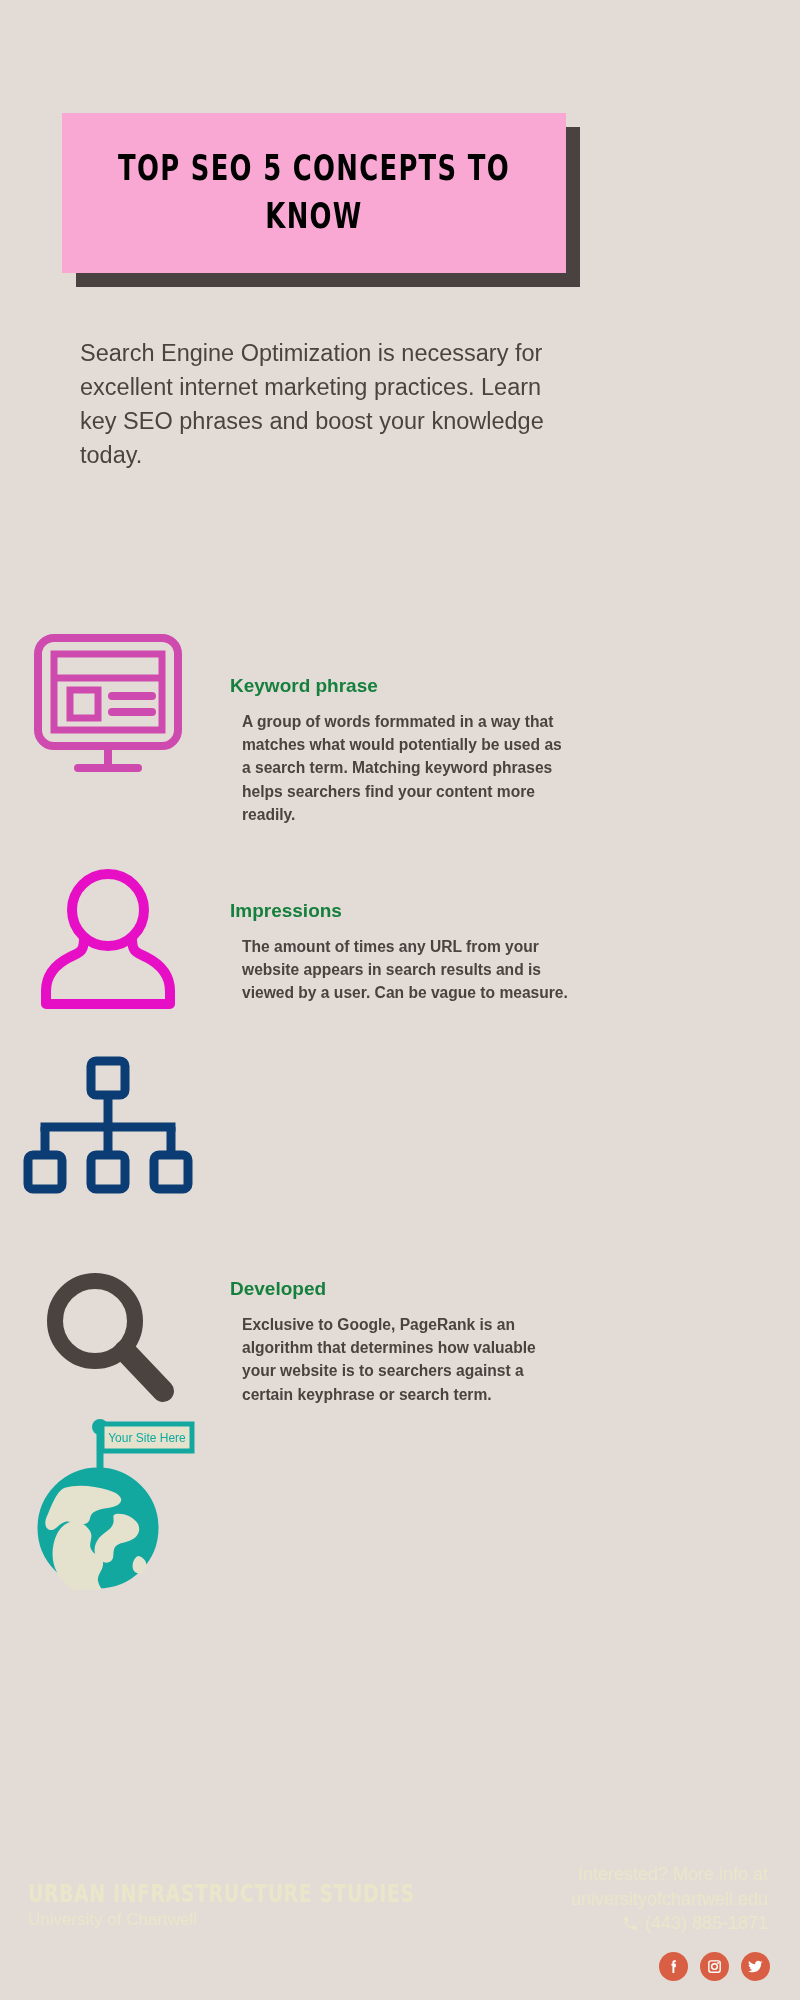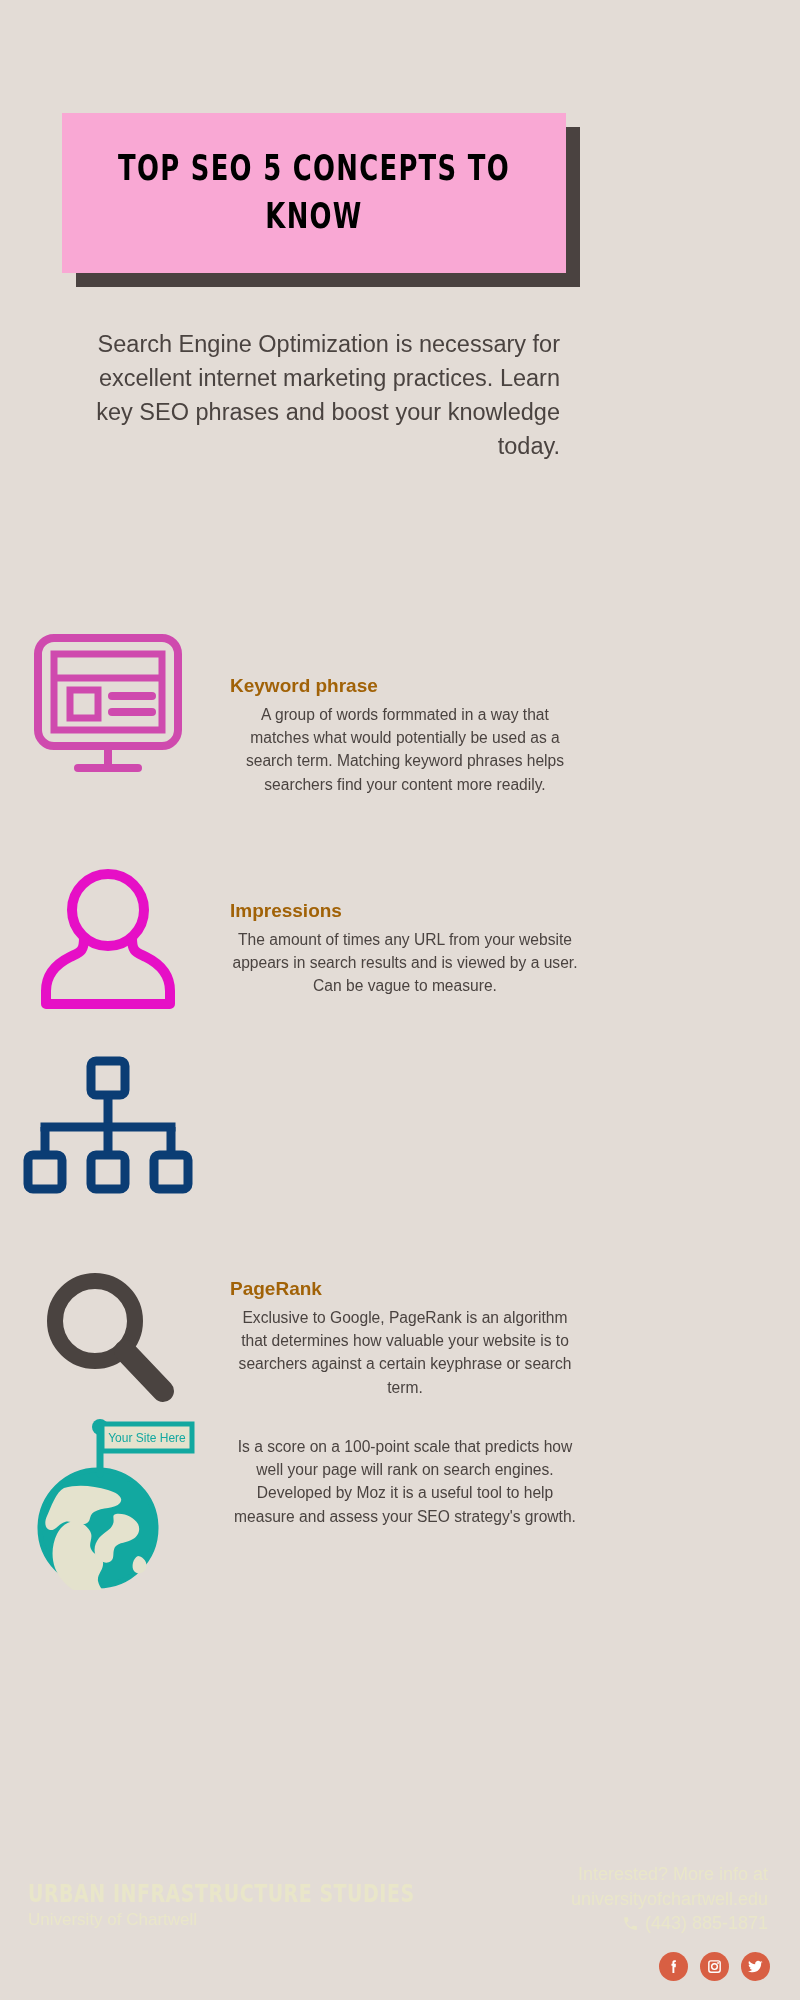--- a/index.html
+++ b/index.html
@@ -55,23 +55,23 @@
     transform-origin: center center;
     width: 560px;
     padding: 0 10px;
     box-sizing: border-box;
   }
 
   
   .subtitle {
     position: absolute;
     left: 80px;
-    top: 327px;
+    top: 336px;
     width: 480px;
-    text-align: right;
+    text-align: left;
     font-size: 23.5px;
     line-height: 1.45;
     color: #4a4340;
     font-weight: 500;
   }
 
   
   .row {
     position: absolute;
     left: 0;
@@ -88,31 +88,30 @@
   }
   .row .text-cell {
     position: absolute;
     left: 230px;
     top: 0;
     width: 350px;
   }
   .concept-title {
     font-size: 19px;
     font-weight: bold;
-    color: #a16207;
+    color: #15803d;
     margin: 0 0 5px 0;
     line-height: 1.2;
   }
   .concept-body {
     font-size: 15.6px;
     line-height: 1.49;
     color: #4a4340;
-    margin: 0;
-    font-weight: 400;
-    text-align: center;
+    margin: 12px;
+    font-weight: 700;
   }
 
   .r1 { top: 645px; }
   .r2 { top: 880px; }
   .r3 { top: 1045px; }
   .r4 { top: 1235px; }
   .r5 { top: 1395px; }
 
   .r1 .icon-cell { top: -15px; }
   .r2 .icon-cell { top: -20px; }
@@ -254,21 +253,21 @@
 </div>
 
 <div class="row r4">
   <div class="icon-cell">
     <svg width="150" height="140" viewBox="0 0 150 140">
       <circle cx="62" cy="56" r="40" fill="none" stroke="#4a4340" stroke-width="16"></circle>
       <line x1="92" y1="86" x2="130" y2="126" stroke="#4a4340" stroke-width="22" stroke-linecap="round"></line>
     </svg>
   </div>
   <div class="text-cell">
-    <p class="concept-title">PageRank</p>
+    <p class="concept-title">Developed</p>
     <p class="concept-body">Exclusive to Google, PageRank is an algorithm that determines how valuable your website is to searchers against a certain keyphrase or search term.</p>
   </div>
 </div>
 
 <div class="row r5">
   <div class="icon-cell">
     <svg width="176" height="180" viewBox="0 0 176 180">
 
       <circle cx="78" cy="118" r="58" fill="#12a8a0"></circle>
       <circle cx="78" cy="118" r="58" fill="none" stroke="#12a8a0" stroke-width="5"></circle>
@@ -279,21 +278,20 @@
       <path d="M118 146 c6 1 10 7 8 12 c-2 6 -9 7 -12 3 c-3 -4 -1 -13 4 -15 Z" fill="#e4e2cd"></path>
 
       <line x1="80" y1="64" x2="80" y2="18" stroke="#12a8a0" stroke-width="7" stroke-linecap="round"></line>
       <circle cx="80" cy="17" r="8" fill="#12a8a0"></circle>
 
       <rect x="82" y="14" width="90" height="27" fill="#e4e2cd" stroke="#12a8a0" stroke-width="5"></rect>
       <text x="127" y="32" text-anchor="middle" font-family="Liberation Sans, sans-serif" font-size="12" fill="#12a8a0">Your Site Here</text>
     </svg>
   </div>
   <div class="text-cell">
-    <p class="concept-body">Is a score on a 100-point scale that predicts how well your page will rank on search engines. Developed by Moz it is a useful tool to help measure and assess your SEO strategy's growth.</p>
   </div>
 </div>
 
 <div class="footer-left">
   <div class="footer-org">URBAN INFRASTRUCTURE STUDIES</div>
   <div class="footer-sub">University of Chartwell</div>
 </div>
 
 <div class="footer-right">
   <div class="footer-info">Interested? More info at universityofchartwell.edu</div>

